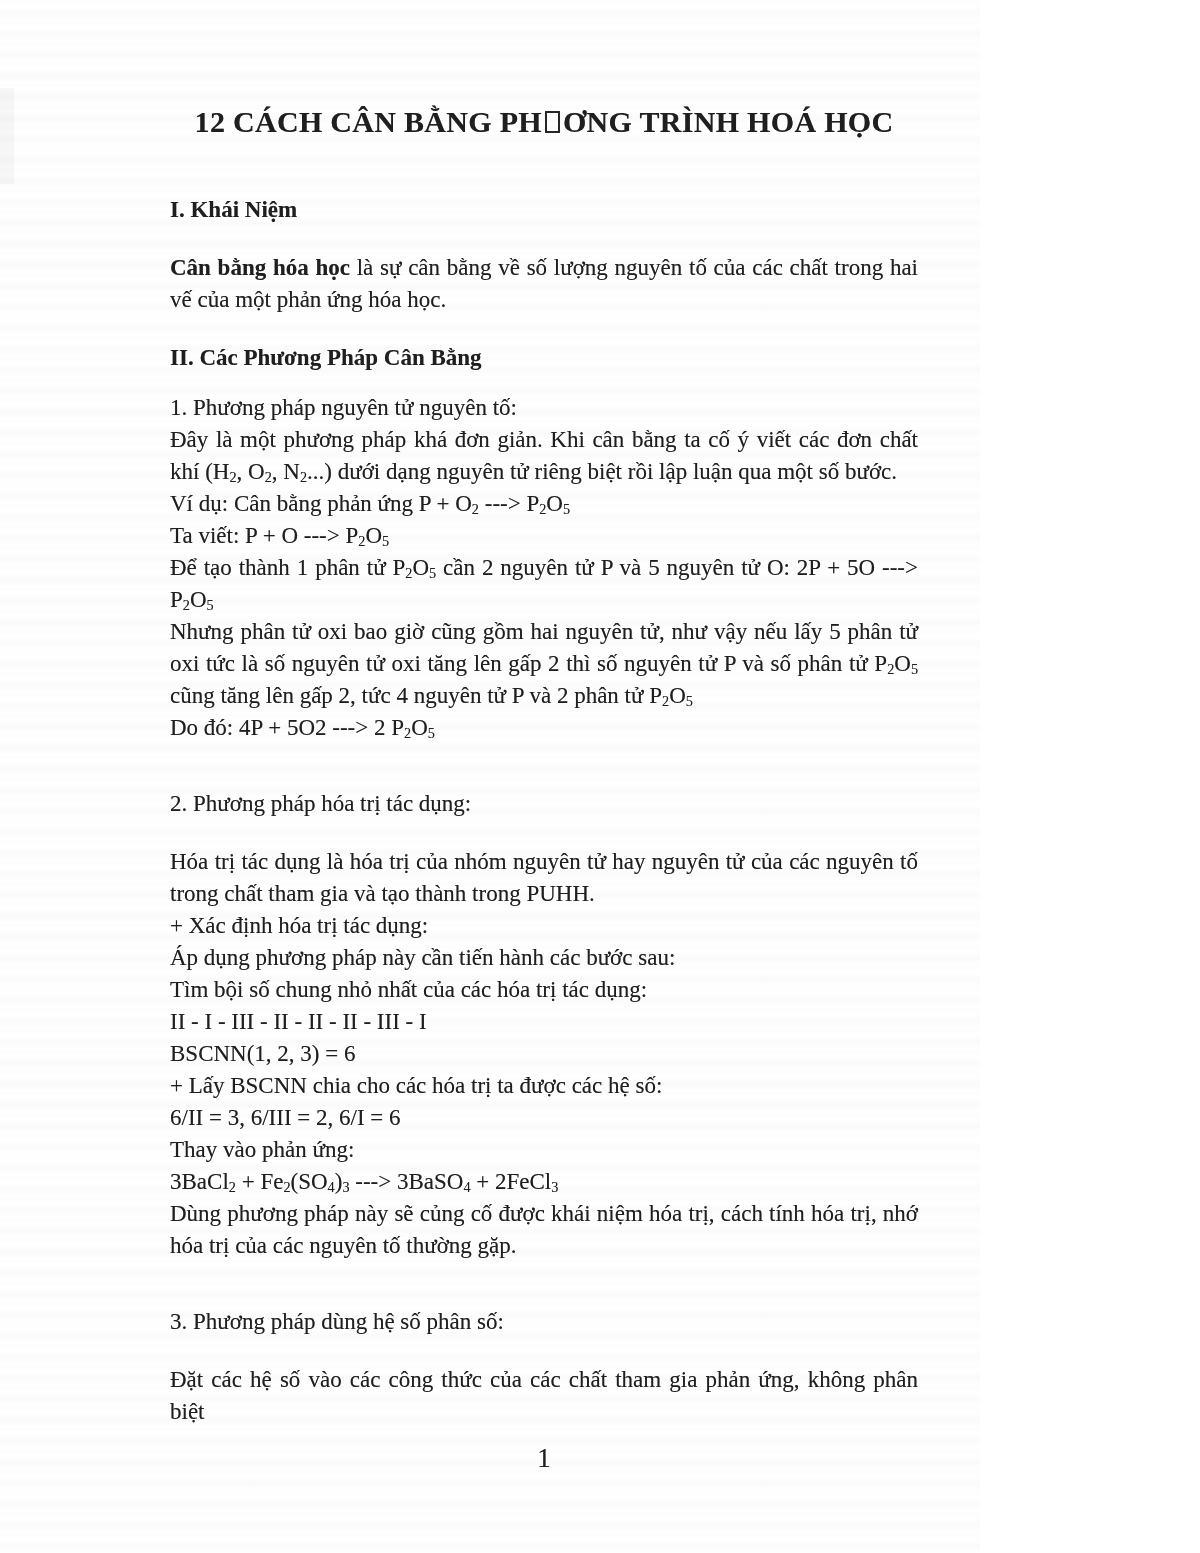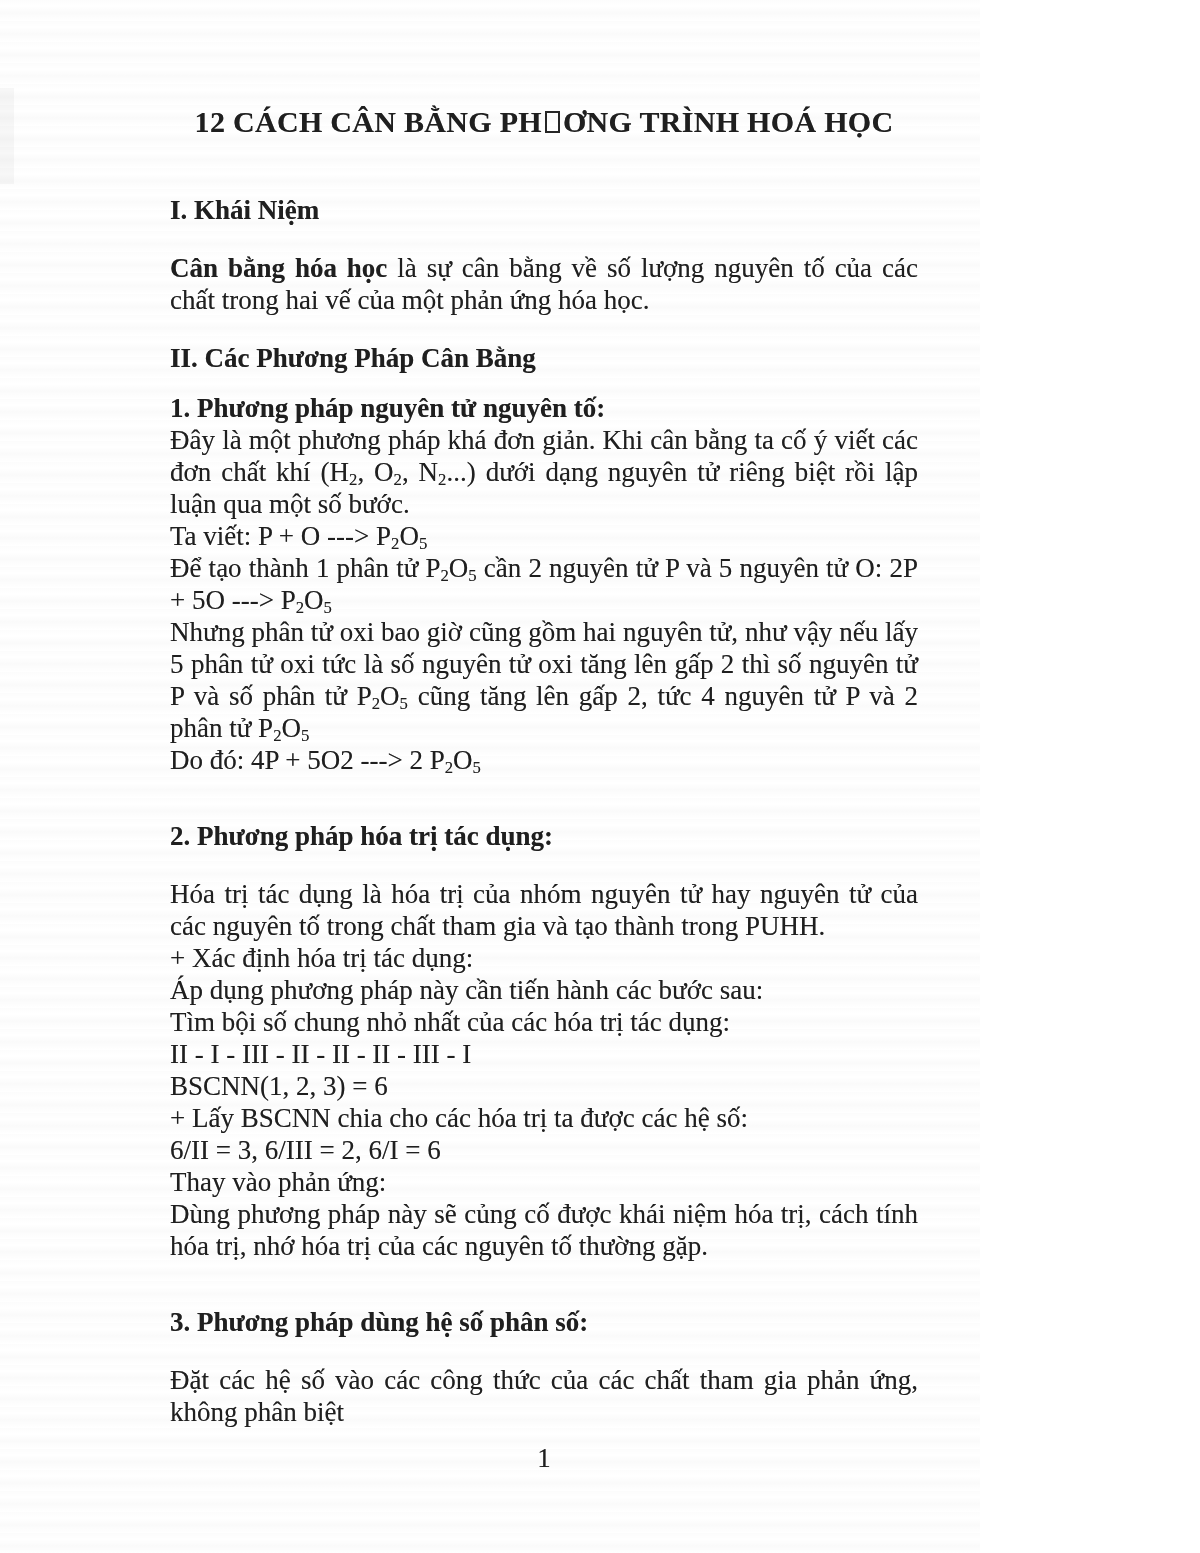--- a/index.html
+++ b/index.html
@@ -28,26 +28,26 @@
   .doc-title {
     font-size: 30px;
     line-height: 36px;
     font-weight: bold;
     text-align: center;
     letter-spacing: 0.3px;
     margin-bottom: 54px;
     text-shadow: 0 0 0.6px rgba(0,0,0,0.45);
   }
   .content {
-    font-size: 27px;
+    font-size: 23px;
     line-height: 32px;
     text-shadow: 0 0 0.6px rgba(0,0,0,0.40);
   }
   .heading     { font-weight: bold; }
-  .subheading  { font-weight: bold; margin-top: 18px; }
+  .subheading  { font-weight: normal; margin-top: 18px; }
   .para        { text-align: justify; }
   .blank       { height: 26px; }
   sub.sb {
     font-size: 0.62em;
     line-height: 0;
     position: relative;
     top: 0.22em;
     vertical-align: baseline;
   }
   .tofu {
@@ -83,36 +83,38 @@
   <div class="doc-title" id="doc-title"><span>12 CÁCH CÂN BẰNG PH</span><span class="tofu"></span><span>ƠNG TRÌNH HOÁ HỌC</span></div>
 
   <div class="content" id="doc-content">
       <div class="heading"><span>I. Khái Niệm</span></div>
       <div class="blank"></div>
       <div class="para"><b>Cân bằng hóa học</b><span> là sự cân bằng về số lượng nguyên tố của các chất trong hai vế của một phản ứng hóa học.</span></div>
       <div class="blank"></div>
       <div class="heading"><span>II. Các Phương Pháp Cân Bằng</span></div>
       <div class="subheading"><span>1. Phương pháp nguyên tử nguyên tố:</span></div>
       <div class="para"><span>Đây là một phương pháp khá đơn giản. Khi cân bằng ta cố ý viết các đơn chất khí (H</span><sub class="sb">2</sub><span>, O</span><sub class="sb">2</sub><span>, N</span><sub class="sb">2</sub><span>...) dưới dạng nguyên tử riêng biệt rồi lập luận qua một số bước.</span></div>
+      <div class="para"><span>Ví dụ: Cân bằng phản ứng P + O</span><sub class="sb">2</sub><span> ---&gt; P</span><sub class="sb">2</sub><span>O</span><sub class="sb">5</sub></div>
       <div class="para"><span>Ta viết: P + O ---&gt; P</span><sub class="sb">2</sub><span>O</span><sub class="sb">5</sub></div>
       <div class="para"><span>Để tạo thành 1 phân tử P</span><sub class="sb">2</sub><span>O</span><sub class="sb">5</sub><span> cần 2 nguyên tử P và 5 nguyên tử O: 2P + 5O ---&gt; P</span><sub class="sb">2</sub><span>O</span><sub class="sb">5</sub></div>
       <div class="para"><span>Nhưng phân tử oxi bao giờ cũng gồm hai nguyên tử, như vậy nếu lấy 5 phân tử oxi tức là số nguyên tử oxi tăng lên gấp 2 thì số nguyên tử P và số phân tử P</span><sub class="sb">2</sub><span>O</span><sub class="sb">5</sub><span> cũng tăng lên gấp 2, tức 4 nguyên tử P và 2 phân tử P</span><sub class="sb">2</sub><span>O</span><sub class="sb">5</sub></div>
       <div class="para"><span>Do đó: 4P + 5O2 ---&gt; 2 P</span><sub class="sb">2</sub><span>O</span><sub class="sb">5</sub></div>
       <div class="blank"></div>
       <div class="subheading"><span>2. Phương pháp hóa trị tác dụng:</span></div>
       <div class="blank"></div>
       <div class="para"><span>Hóa trị tác dụng là hóa trị của nhóm nguyên tử hay nguyên tử của các nguyên tố trong chất tham gia và tạo thành trong PUHH.</span></div>
       <div class="para"><span>+ Xác định hóa trị tác dụng:</span></div>
       <div class="para"><span>Áp dụng phương pháp này cần tiến hành các bước sau:</span></div>
       <div class="para"><span>Tìm bội số chung nhỏ nhất của các hóa trị tác dụng:</span></div>
       <div class="para"><span>II - I - III - II - II - II - III - I</span></div>
       <div class="para"><span>BSCNN(1, 2, 3) = 6</span></div>
       <div class="para"><span>+ Lấy BSCNN chia cho các hóa trị ta được các hệ số:</span></div>
       <div class="para"><span>6/II = 3, 6/III = 2, 6/I = 6</span></div>
       <div class="para"><span>Thay vào phản ứng:</span></div>
+      <div class="para"><span>3BaCl</span><sub class="sb">2</sub><span> + Fe</span><sub class="sb">2</sub><span>(SO</span><sub class="sb">4</sub><span>)</span><sub class="sb">3</sub><span> ---&gt; 3BaSO</span><sub class="sb">4</sub><span> + 2FeCl</span><sub class="sb">3</sub></div>
       <div class="para"><span>Dùng phương pháp này sẽ củng cố được khái niệm hóa trị, cách tính hóa trị, nhớ hóa trị của các nguyên tố thường gặp.</span></div>
       <div class="blank"></div>
       <div class="subheading"><span>3. Phương pháp dùng hệ số phân số:</span></div>
       <div class="blank"></div>
       <div class="para"><span>Đặt các hệ số vào các công thức của các chất tham gia phản ứng, không phân biệt</span></div>
     </div>
 
   <div class="page-number">1</div>
 </div>
 

